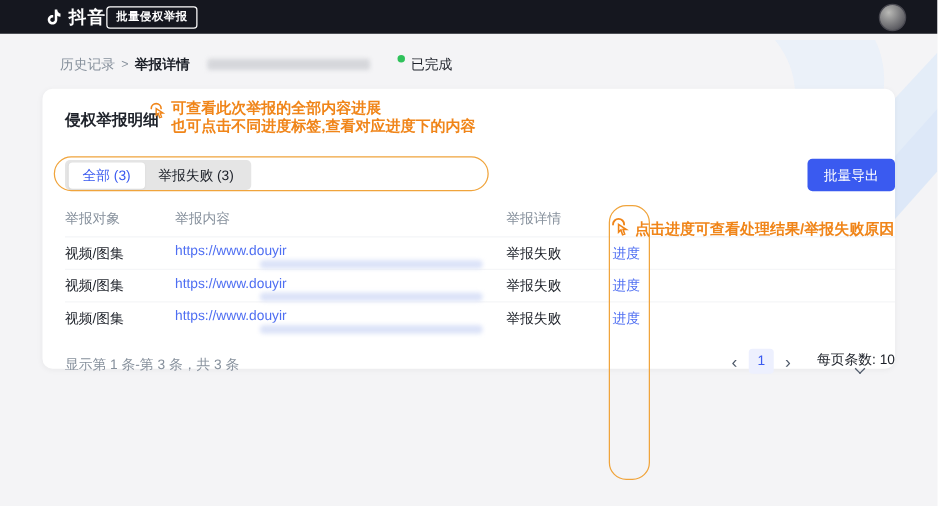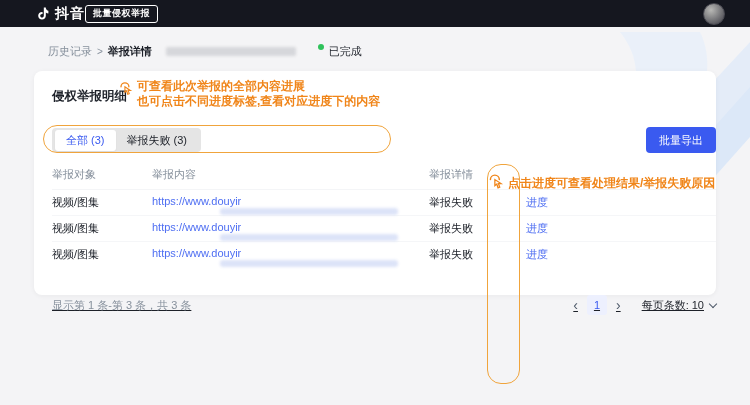--- a/index.html
+++ b/index.html
@@ -65,44 +65,44 @@
   }
   .tab { font-size:11px; padding:3px 11px; border-radius:3px; color:#1d2129; cursor:pointer; white-space:nowrap; }
   .tab.active { background:#fff; color:#3a5af0; box-shadow:0 1px 2px rgba(0,0,0,.06); }
   .export-btn {
     margin-left:auto; background:#3a5af0; color:#fff; border:none; border-radius:4px;
     font-size:11px; padding:5.5px 13px; cursor:pointer;
     font-family:"Liberation Sans","DejaVu Sans",sans-serif;
   }
   
   .table { margin-top:12px; }
-  .t-row { display:flex; align-items:flex-start;gap:12px; }
+  .t-row { display:flex; align-items:flex-start; }
   .t-head { color:#86909c; font-size:11px; padding:3px 0 7px 0; border-bottom:1px solid #f4f5f7; }
   .t-body-row { font-size:11px; height:26px; padding-top:5px; border-bottom:1px solid #f5f6f8; }
   .t-body-row:last-child { border-bottom:none; }
   .c1 { width:88px; } .c2 { width:265px; } .c3 { width:85px; } .c4 { flex:1; }
   .cell-link { color:#4e6ef2; text-decoration:none; }
   .url-wrap { position:relative; }
   .url-blur { position:absolute; left:68px; top:13px; width:178px; height:7px; background:#dce3f8; border-radius:3px; filter:blur(1.5px); }
   .progress-link { color:#4e6ef2; text-decoration:none; position:relative; z-index:3; }
   
   .action-outline {
     position:absolute; left:453px; top:93px; width:33px; height:220px;
     border:1.5px solid #f0a43c; border-radius:14px; pointer-events:none; z-index:5;
   }
   
-  .card-footer { margin-top:27px; display:flex; align-items:center; font-size:11px;text-decoration:underline; }
+  .card-footer { margin-top:11px; display:flex; align-items:flex-end; font-size:11px; }
   .footer-summary { color:#86909c; }
   .pager { margin-left:auto; display:flex; align-items:center; gap:7px; }
   .pg-chevron { color:#4e5969; font-size:14px; line-height:18px; cursor:pointer; padding:0 2px; }
   .pg-page {
     min-width:20px; height:20px; background:#edf0fe; color:#3a5af0; border-radius:3px;
     display:flex; align-items:center; justify-content:center; font-size:11px; cursor:pointer;
   }
-  .page-size { display:flex; align-items:center; margin-left:12px; color:#1d2129; cursor:pointer; }
+  .page-size { display:flex; align-items:center; margin-left:12px; color:#1d2129; cursor:pointer;flex-direction:column; }
   .caret-down {
     width:6px; height:6px; border-right:1.3px solid #4e5969; border-bottom:1.3px solid #4e5969;
     transform:rotate(45deg); margin:-3px 0 0 6px;
   }
 </style>
 </head>
 <body>
 
 <div class="topbar">
   <svg class="logo-note" viewBox="0 0 24 24">

